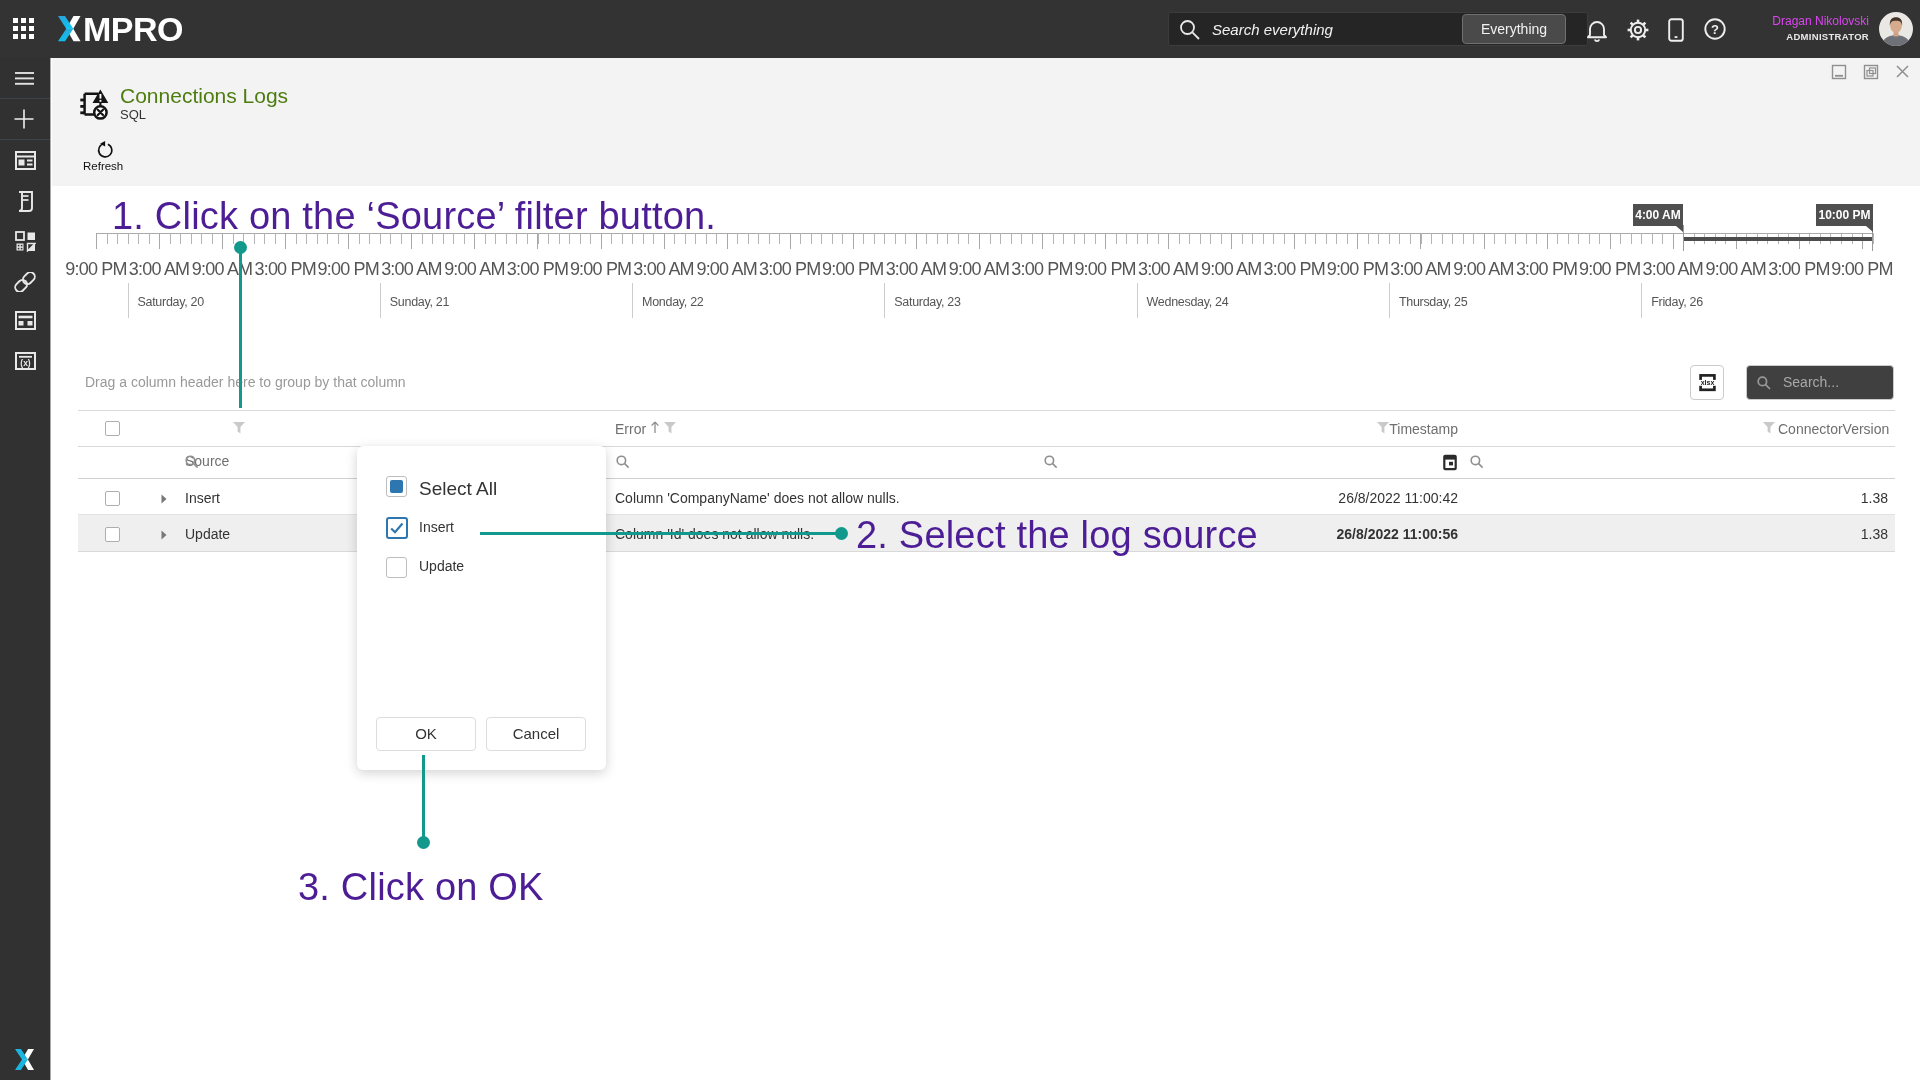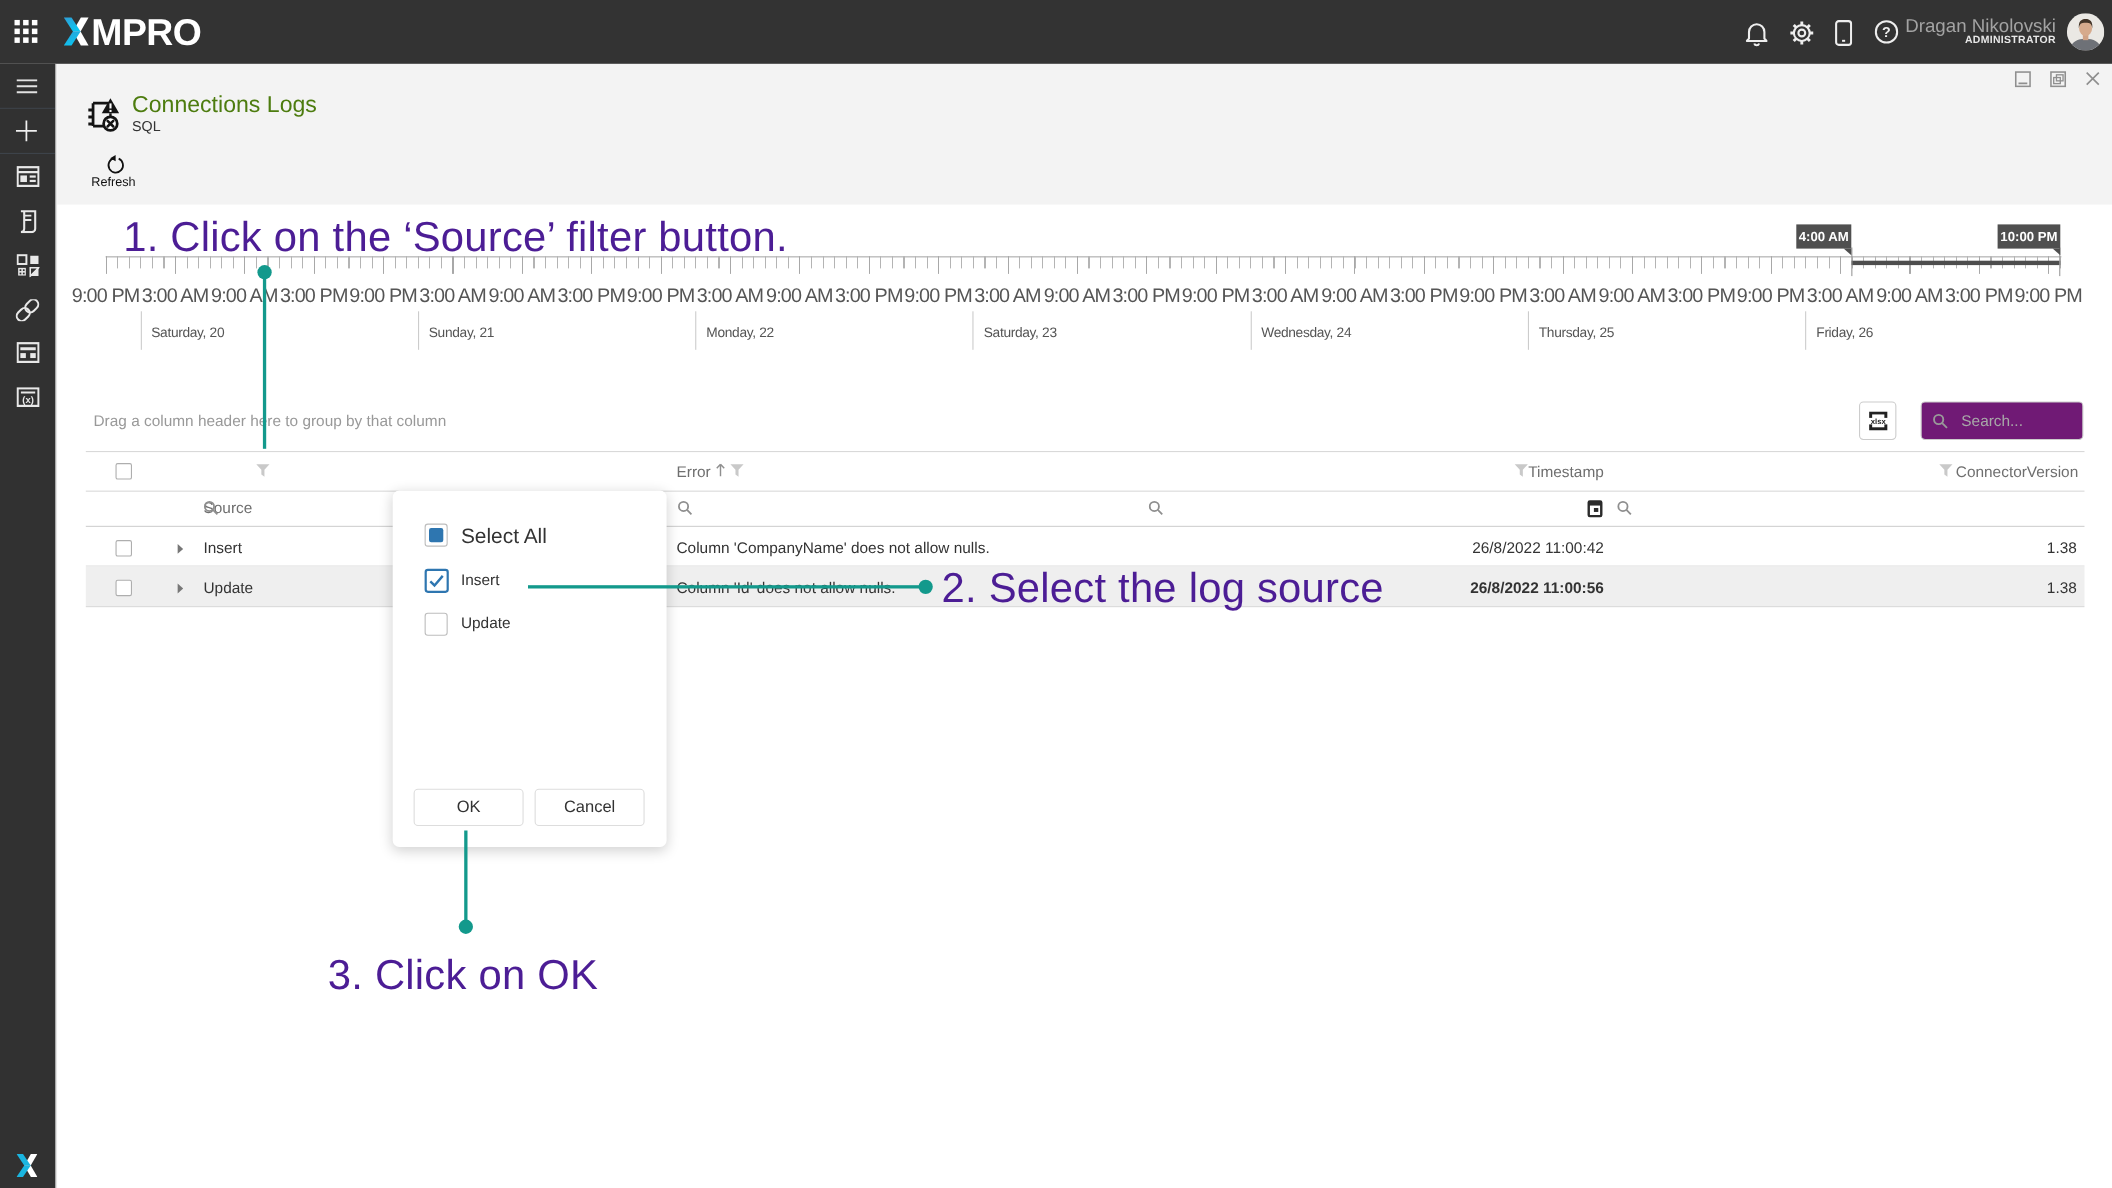--- a/index.html
+++ b/index.html
@@ -100,21 +100,21 @@
 
 <div class="abs" style="left:85px; top:374px; font-size:14px; color:#999;">Drag a column header here to group by that column</div>
 
 <div class="abs" style="left:1690px; top:365px; width:34px; height:35px; border:1px solid #ccc; border-radius:4px; background:#fff;">
  <svg width="18" height="18" viewBox="0 0 18 18" style="position:absolute;left:8px;top:8px;">
   <rect x="1.6" y="1.4" width="13.8" height="14.4" fill="none" stroke="#222" stroke-width="2.7"></rect>
   <rect x="0" y="5.9" width="18" height="5.9" fill="#fff"></rect>
   <text x="8.5" y="11.2" font-size="7" font-weight="bold" fill="#222" text-anchor="middle" font-family="Liberation Sans">xlsx</text>
  </svg>
 </div>
-<div class="abs" style="left:1746px; top:365px; width:148px; height:35px; border:1px solid #ccc; border-radius:4px; background:#701a75;">
+<div class="abs" style="left:1746px; top:365px; width:148px; height:35px; border:1px solid #ccc; border-radius:4px; background:#404040;">
  <svg width="14" height="14" viewBox="0 0 14 14" style="position:absolute;left:10px;top:10px;">
   <circle cx="5.4" cy="5.4" r="4.2" fill="none" stroke="#999" stroke-width="1.7"></circle>
   <line x1="8.6" y1="8.6" x2="13" y2="13" stroke="#999" stroke-width="1.7"></line>
  </svg>
  <span style="position:absolute;left:36px;top:8px;font-size:14px;color:#a8a8a8;">Search...</span>
 </div>
 
 <div class="hline" style="top:410px;"></div>
 <div class="hline" style="top:446px;"></div>
 <div class="hline" style="top:478px; background:#d0d0d0;"></div>
@@ -268,20 +268,29 @@
           <stop offset="1" stop-color="#0ac6f2"></stop>
         </linearGradient>
       </defs>
   <polygon points="17.5,6 24.5,6 17.25,18.65 10.25,18.65" fill="#fff"></polygon>
   <polygon points="10.25,18.65 17.25,18.65 24.5,31.3 17.5,31.3" fill="#fff"></polygon>
   <polygon points="2,6 9,6 17.25,18.65 10.25,18.65" fill="url(#cy)"></polygon>
   <polygon points="10.25,18.65 17.25,18.65 9,31.3 2,31.3" fill="url(#cy)"></polygon>
   <text x="27" y="31.3" font-family="Liberation Sans" font-weight="bold" font-size="34" fill="#fff" letter-spacing="-0.5">MPRO</text>
  </svg>
 
+ <div style="position:absolute;left:1168px;top:12px;width:420px;height:34px;background:#252525;border:1px solid #3c3c3c;border-radius:3px;">
+  <svg width="22" height="22" viewBox="0 0 22 22" style="position:absolute;left:10px;top:6px;">
+   <circle cx="8.5" cy="8.5" r="6.5" fill="none" stroke="#e8e8e8" stroke-width="1.8"></circle>
+   <line x1="13.4" y1="13.4" x2="20" y2="20" stroke="#e8e8e8" stroke-width="1.8"></line>
+  </svg>
+  <span style="position:absolute;left:43px;top:8px;font-style:italic;font-size:15px;color:#f2f2f2;">Search everything</span>
+  <div style="position:absolute;left:293px;top:1px;width:104px;height:30px;background:#4a4a4a;border:1px solid #6f6f6f;border-radius:4px;
+    color:#f2f2f2;font-size:14px;text-align:center;line-height:29px;">Everything</div>
+ </div>
 
  <svg width="20" height="26" viewBox="0 0 20 26" style="position:absolute;left:1587px;top:18px;">
   <path d="M3 17 V11 a7 7 0 0 1 14 0 V17 l2 2.2 H1 L3 17 Z" fill="none" stroke="#eee" stroke-width="1.9" stroke-linejoin="round"></path>
   <path d="M7.8 21.5 a2.3 2.3 0 0 0 4.4 0" fill="none" stroke="#eee" stroke-width="1.9"></path>
  </svg>
  <svg width="24" height="24" viewBox="0 0 24 24" style="position:absolute;left:1626px;top:18px;">
   <g fill="none" stroke="#eee" stroke-width="1.9">
    <circle cx="12" cy="12" r="7.2"></circle>
    <g stroke-width="2.6">
     <line x1="12" y1="1.6" x2="12" y2="5.2"></line>
@@ -298,21 +307,21 @@
  </svg>
  <svg width="16" height="24" viewBox="0 0 16 24" style="position:absolute;left:1668px;top:18px;">
   <rect x="1.2" y="1.2" width="13.6" height="21.6" rx="2.4" fill="none" stroke="#eee" stroke-width="1.9"></rect>
   <rect x="6.6" y="18.2" width="2.8" height="1.8" fill="#eee"></rect>
  </svg>
  <svg width="22" height="22" viewBox="0 0 22 22" style="position:absolute;left:1704px;top:18px;">
   <circle cx="11" cy="11" r="9.7" fill="none" stroke="#eee" stroke-width="1.9"></circle>
   <text x="11" y="15.6" text-anchor="middle" font-size="13" font-weight="bold" fill="#eee" font-family="Liberation Sans">?</text>
  </svg>
 
- <div style="position:absolute;left:1568px;top:14px;width:301px;text-align:right;font-size:17px;color:#a3a3a3;">Dragan Nikolovski</div>
+ <div style="position:absolute;left:1568px;top:14px;width:301px;text-align:right;font-size:12px;color:#d946ef;">Dragan Nikolovski</div>
  <div style="position:absolute;left:1568px;top:31px;width:301px;text-align:right;font-size:9.5px;font-weight:bold;color:#e8e8e8;letter-spacing:0.3px;">ADMINISTRATOR</div>
  <svg width="34" height="34" viewBox="0 0 34 34" style="position:absolute;left:1879px;top:12px;">
   <defs>
         <clipPath id="avc">
           <circle cx="17" cy="17" r="17"></circle>
         </clipPath>
       </defs>
   <g clip-path="url(#avc)">
    <rect width="34" height="34" fill="#eae8e4"></rect>
    <path d="M2 34 C4 25.5 10 23.2 17 23.2 C24 23.2 30 25.5 32 34 Z" fill="#6e7177"></path>

